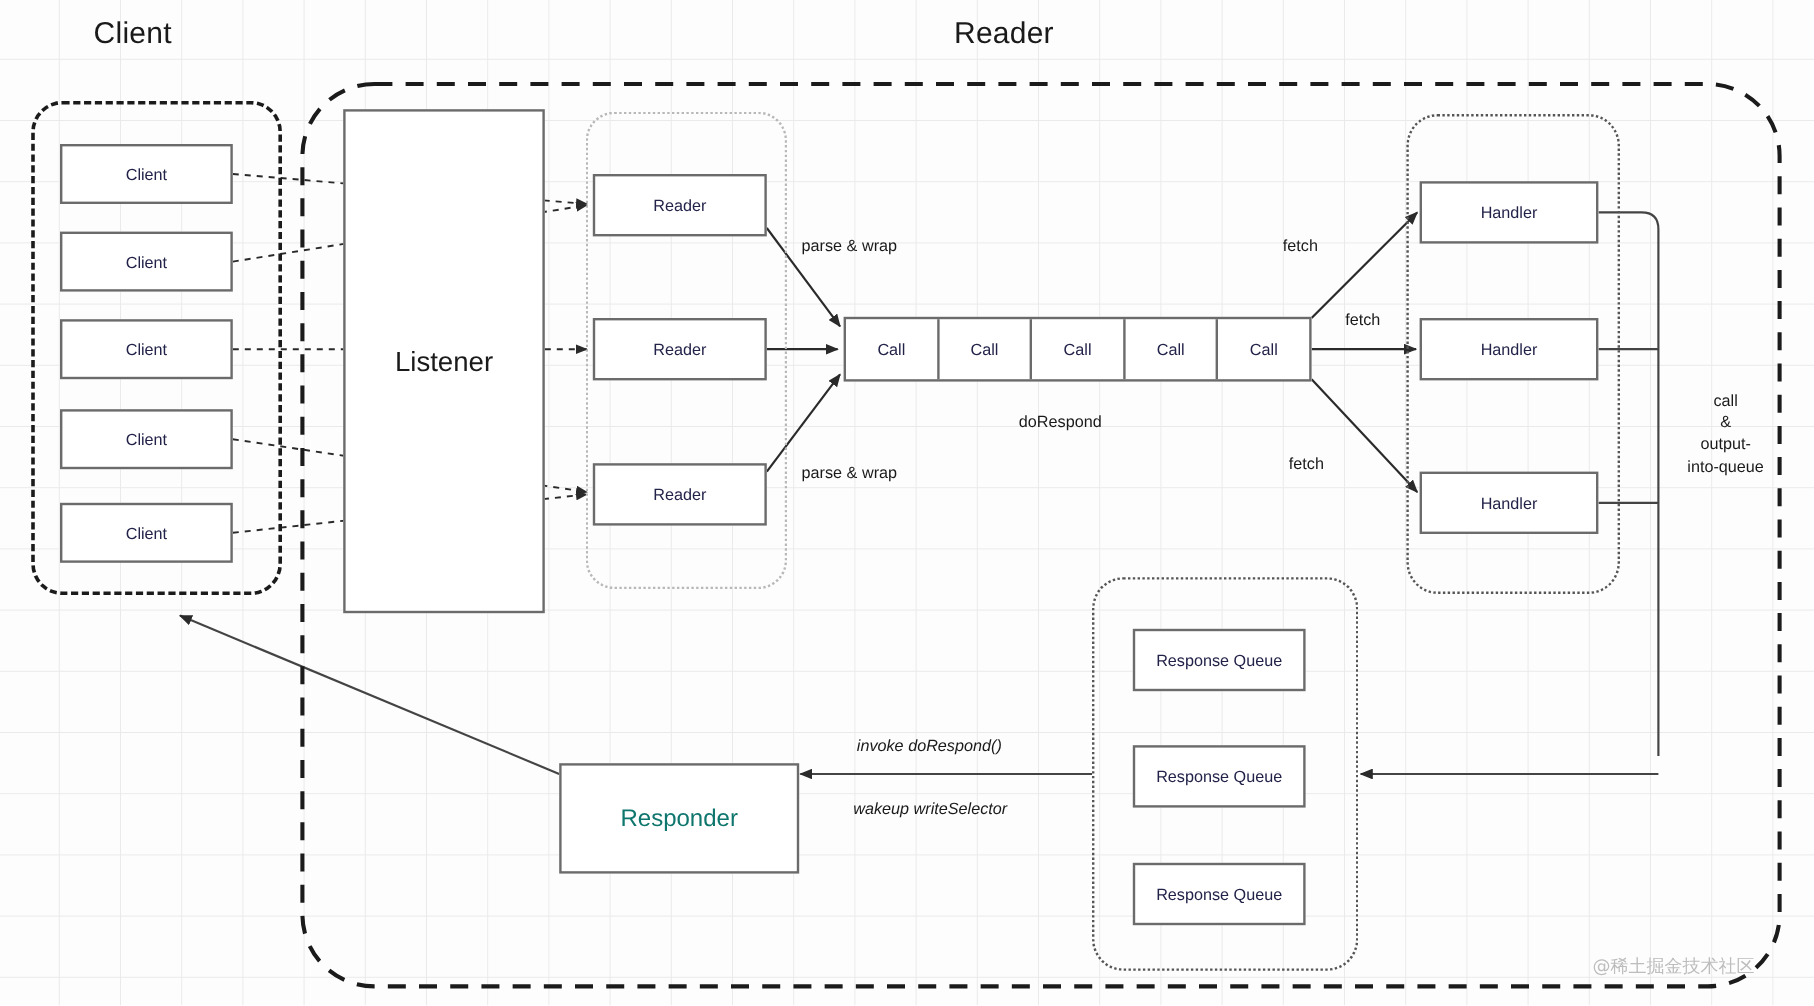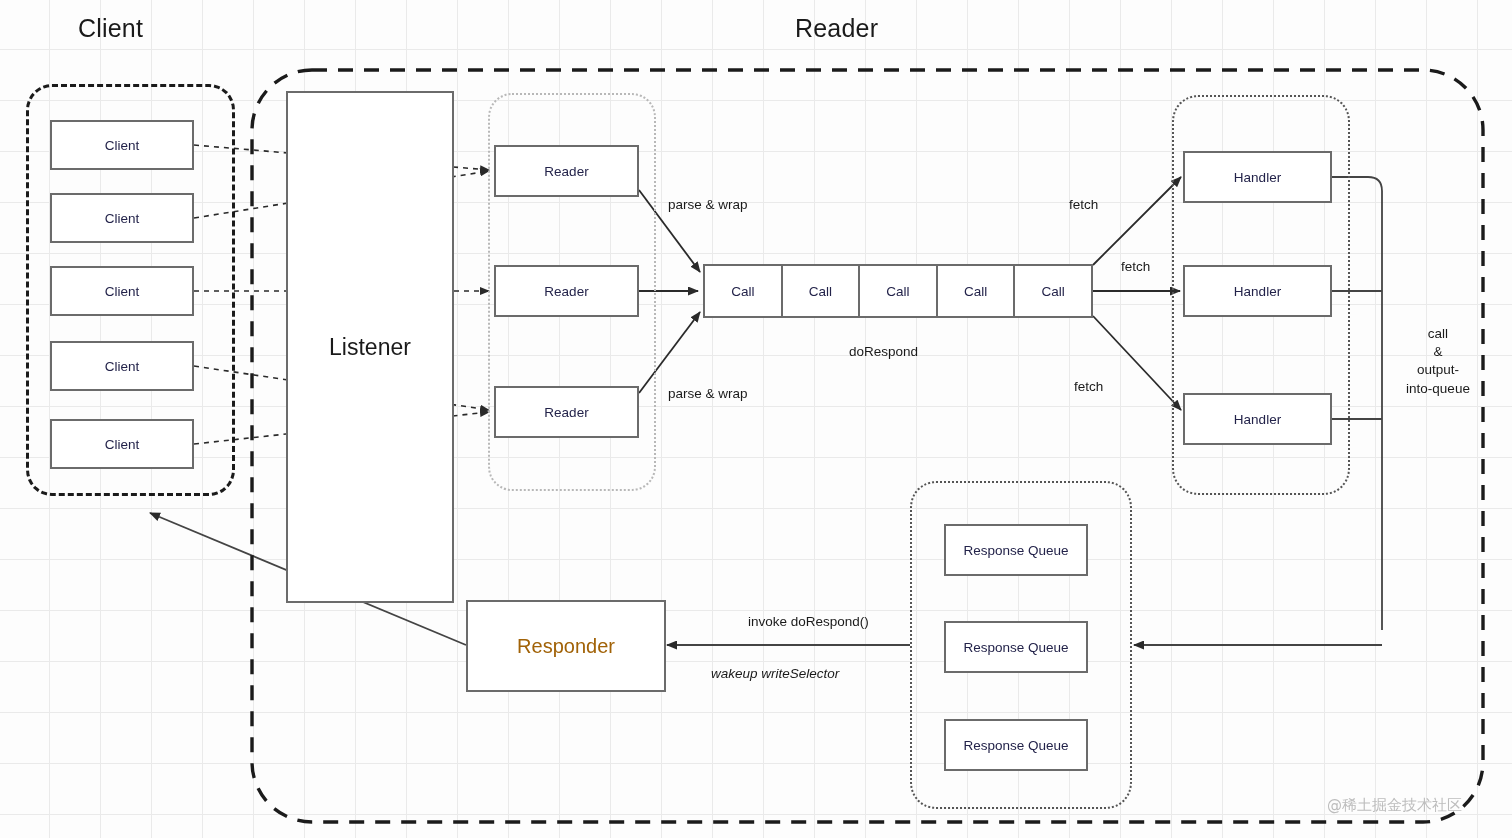--- a/index.html
+++ b/index.html
@@ -40,21 +40,21 @@
     border: 2px solid #6b6b6b;
     background: #ffffff;
     display: flex;
     align-items: center;
     justify-content: center;
     box-sizing: border-box;
     font-size: 13.5px;
     color: #23234a;
   }
   .nodebox.big { font-size: 23px; color: #1a1a1a; }
-  .nodebox.mid { font-size: 20px; color: #a16207; }
+  .nodebox.mid { font-size: 20px; color: #0f766e; margin-top: 36px; }
   .group-dashed {
     position: absolute;
     box-sizing: border-box;
     border: 3px dashed #1b1b1b;
     border-radius: 26px;
     background: transparent;
   }
   .group-dotted {
     position: absolute;
     box-sizing: border-box;
@@ -159,21 +159,21 @@
   <div class="ttl" style="left:795px; top:14px;">Reader</div>
 
   <div class="group-dashed" style="left:26px; top:84px; width:209px; height:412px;"></div>
 
   <div class="nodebox" style="left:50px; top:120px; width:144px; height:50px;">Client</div>
   <div class="nodebox" style="left:50px; top:193px; width:144px; height:50px;">Client</div>
   <div class="nodebox" style="left:50px; top:266px; width:144px; height:50px;">Client</div>
   <div class="nodebox" style="left:50px; top:341px; width:144px; height:50px;">Client</div>
   <div class="nodebox" style="left:50px; top:419px; width:144px; height:50px;">Client</div>
 
-  <div class="nodebox big" style="left:286px; top:91px; width:168px; height:512px;">Listener</div>
+  <div class="nodebox big" style="left:286px; top:91px; width:168px; height:420px;">Listener</div>
 
   <div class="group-dotted" style="left:488px; top:93px; width:168px; height:398px;"></div>
 
   <div class="nodebox" style="left:494px; top:145px; width:145px; height:52px;">Reader</div>
   <div class="nodebox" style="left:494px; top:265px; width:145px; height:52px;">Reader</div>
   <div class="nodebox" style="left:494px; top:386px; width:145px; height:52px;">Reader</div>
 
   <div class="queue" style="left:703px; top:264px; width:390px; height:54px;">
     <div class="cell">Call</div>
     <div class="cell">Call</div>
@@ -204,18 +204,18 @@
   <div class="lbl" style="left:1121px; top:259px;">fetch</div>
   <div class="lbl" style="left:1074px; top:379px;">fetch</div>
 
   <div class="lbl multi" style="left:1392px; top:325px; width:92px;">
     <span>call</span><br>
     <span>&amp;</span><br>
     <span>output-</span><br>
     <span>into-queue</span>
   </div>
 
-  <div class="lbl" style="left:748px; top:614px;">invoke doRespond()</div>
+  <div class="lbl" style="left:714px; top:614px;font-style:italic;">invoke doRespond()</div>
   <div class="lbl" style="left:711px; top:666px;font-style:italic;">wakeup writeSelector</div>
 
   <div class="watermark" style="left:1327px; top:796px;">@稀土掘金技术社区</div>
 
 </div>
 
 </body></html>

